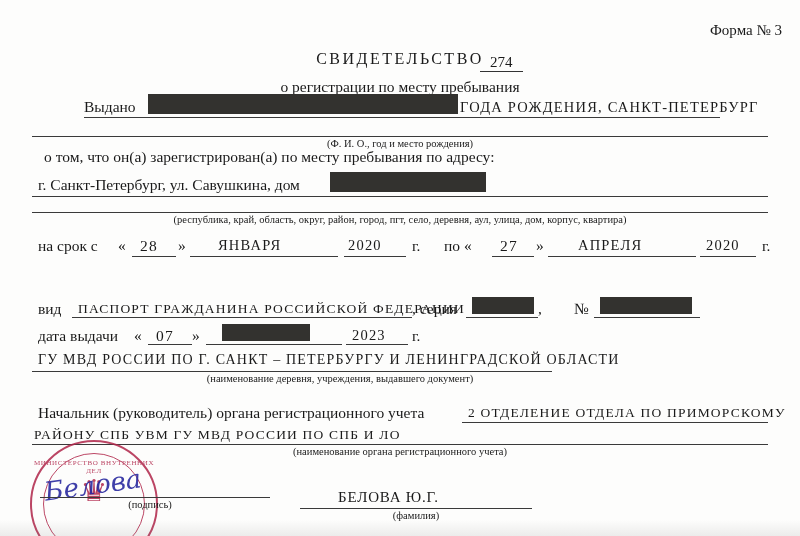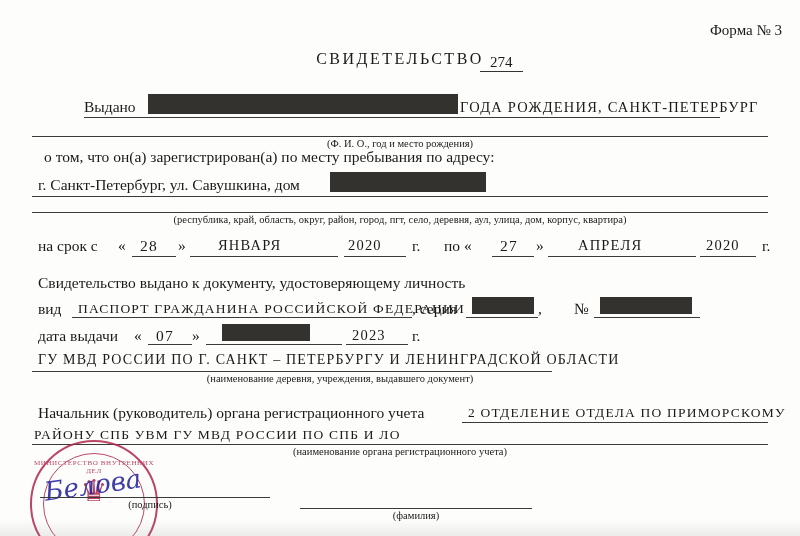--- a/index.html
+++ b/index.html
@@ -139,20 +139,21 @@
 
 <div id="page">
 
   <div class="abs form-no">Форма № 3</div>
 
   <div class="abs title">
     <span class="title-inner">СВИДЕТЕЛЬСТВО</span>
   </div>
   <div class="cert-number">274</div>
 
+  <div class="abs subtitle">о регистрации по месту пребывания</div>
 
   <div class="abs lbl" style="left:84px; top:98px;">Выдано</div>
   <div class="redact" style="left:148px; top:94px; width:310px; height:20px;"></div>
   <div class="abs lbl spaced" style="left:460px; top:99px; font-size:14.5px;">ГОДА РОЖДЕНИЯ, САНКТ-ПЕТЕРБУРГ</div>
   <div class="rule" style="left:84px; top:117px; width:636px;"></div>
 
   <div class="rule" style="left:32px; top:136px; width:736px;"></div>
   <div class="caption" style="left:230px; top:138px; width:340px;">(Ф. И. О., год и место рождения)</div>
 
   <div class="abs lbl" style="left:44px; top:148px;">о том, что он(а) зарегистрирован(а) по месту пребывания по адресу:</div>
@@ -177,21 +178,20 @@
   <div class="abs lbl spaced" style="left:706px; top:237px; font-size:14.5px;">2020</div>
   <div class="abs lbl" style="left:762px; top:237px;">г.</div>
 
   <div class="rule" style="left:132px; top:256px; width:44px;"></div>
   <div class="rule" style="left:190px; top:256px; width:148px;"></div>
   <div class="rule" style="left:344px; top:256px; width:62px;"></div>
   <div class="rule" style="left:492px; top:256px; width:42px;"></div>
   <div class="rule" style="left:548px; top:256px; width:148px;"></div>
   <div class="rule" style="left:700px; top:256px; width:56px;"></div>
 
-  <div class="abs lbl" style="left:38px; top:274px;">Свидетельство выдано к документу, удостоверяющему личность</div>
 
   <div class="abs lbl" style="left:38px; top:300px;">вид</div>
   <div class="abs lbl spaced" style="left:78px; top:301px; font-size:13.5px;">ПАСПОРТ ГРАЖДАНИНА РОССИЙСКОЙ ФЕДЕРАЦИИ</div>
   <div class="abs lbl" style="left:412px; top:300px;">, серия</div>
   <div class="redact" style="left:472px; top:297px; width:62px; height:17px;"></div>
   <div class="abs lbl" style="left:538px; top:300px;">,</div>
   <div class="abs lbl" style="left:574px; top:300px;">№</div>
   <div class="redact" style="left:600px; top:297px; width:92px; height:17px;"></div>
   <div class="rule" style="left:72px; top:317px; width:340px;"></div>
   <div class="rule" style="left:466px; top:317px; width:72px;"></div>
@@ -222,17 +222,18 @@
   <div class="stamp">
     <div class="stamp-text stamp-top">МИНИСТЕРСТВО ВНУТРЕННИХ ДЕЛ</div>
     <div class="stamp-emblem">♛</div>
 
   </div>
 
   <div class="signature">Белова</div>
   <div class="sig-rule" style="left:40px; top:497px; width:230px;"></div>
   <div class="caption" style="left:90px; top:499px; width:120px;">(подпись)</div>
 
+  <div class="fam-name" style="left:338px; top:489px;">БЕЛОВА Ю.Г.</div>
   <div class="sig-rule" style="left:300px; top:508px; width:232px;"></div>
   <div class="caption" style="left:356px; top:510px; width:120px;">(фамилия)</div>
 
   <div class="edge-shadow"></div>
 </div>
 
 </body></html>

